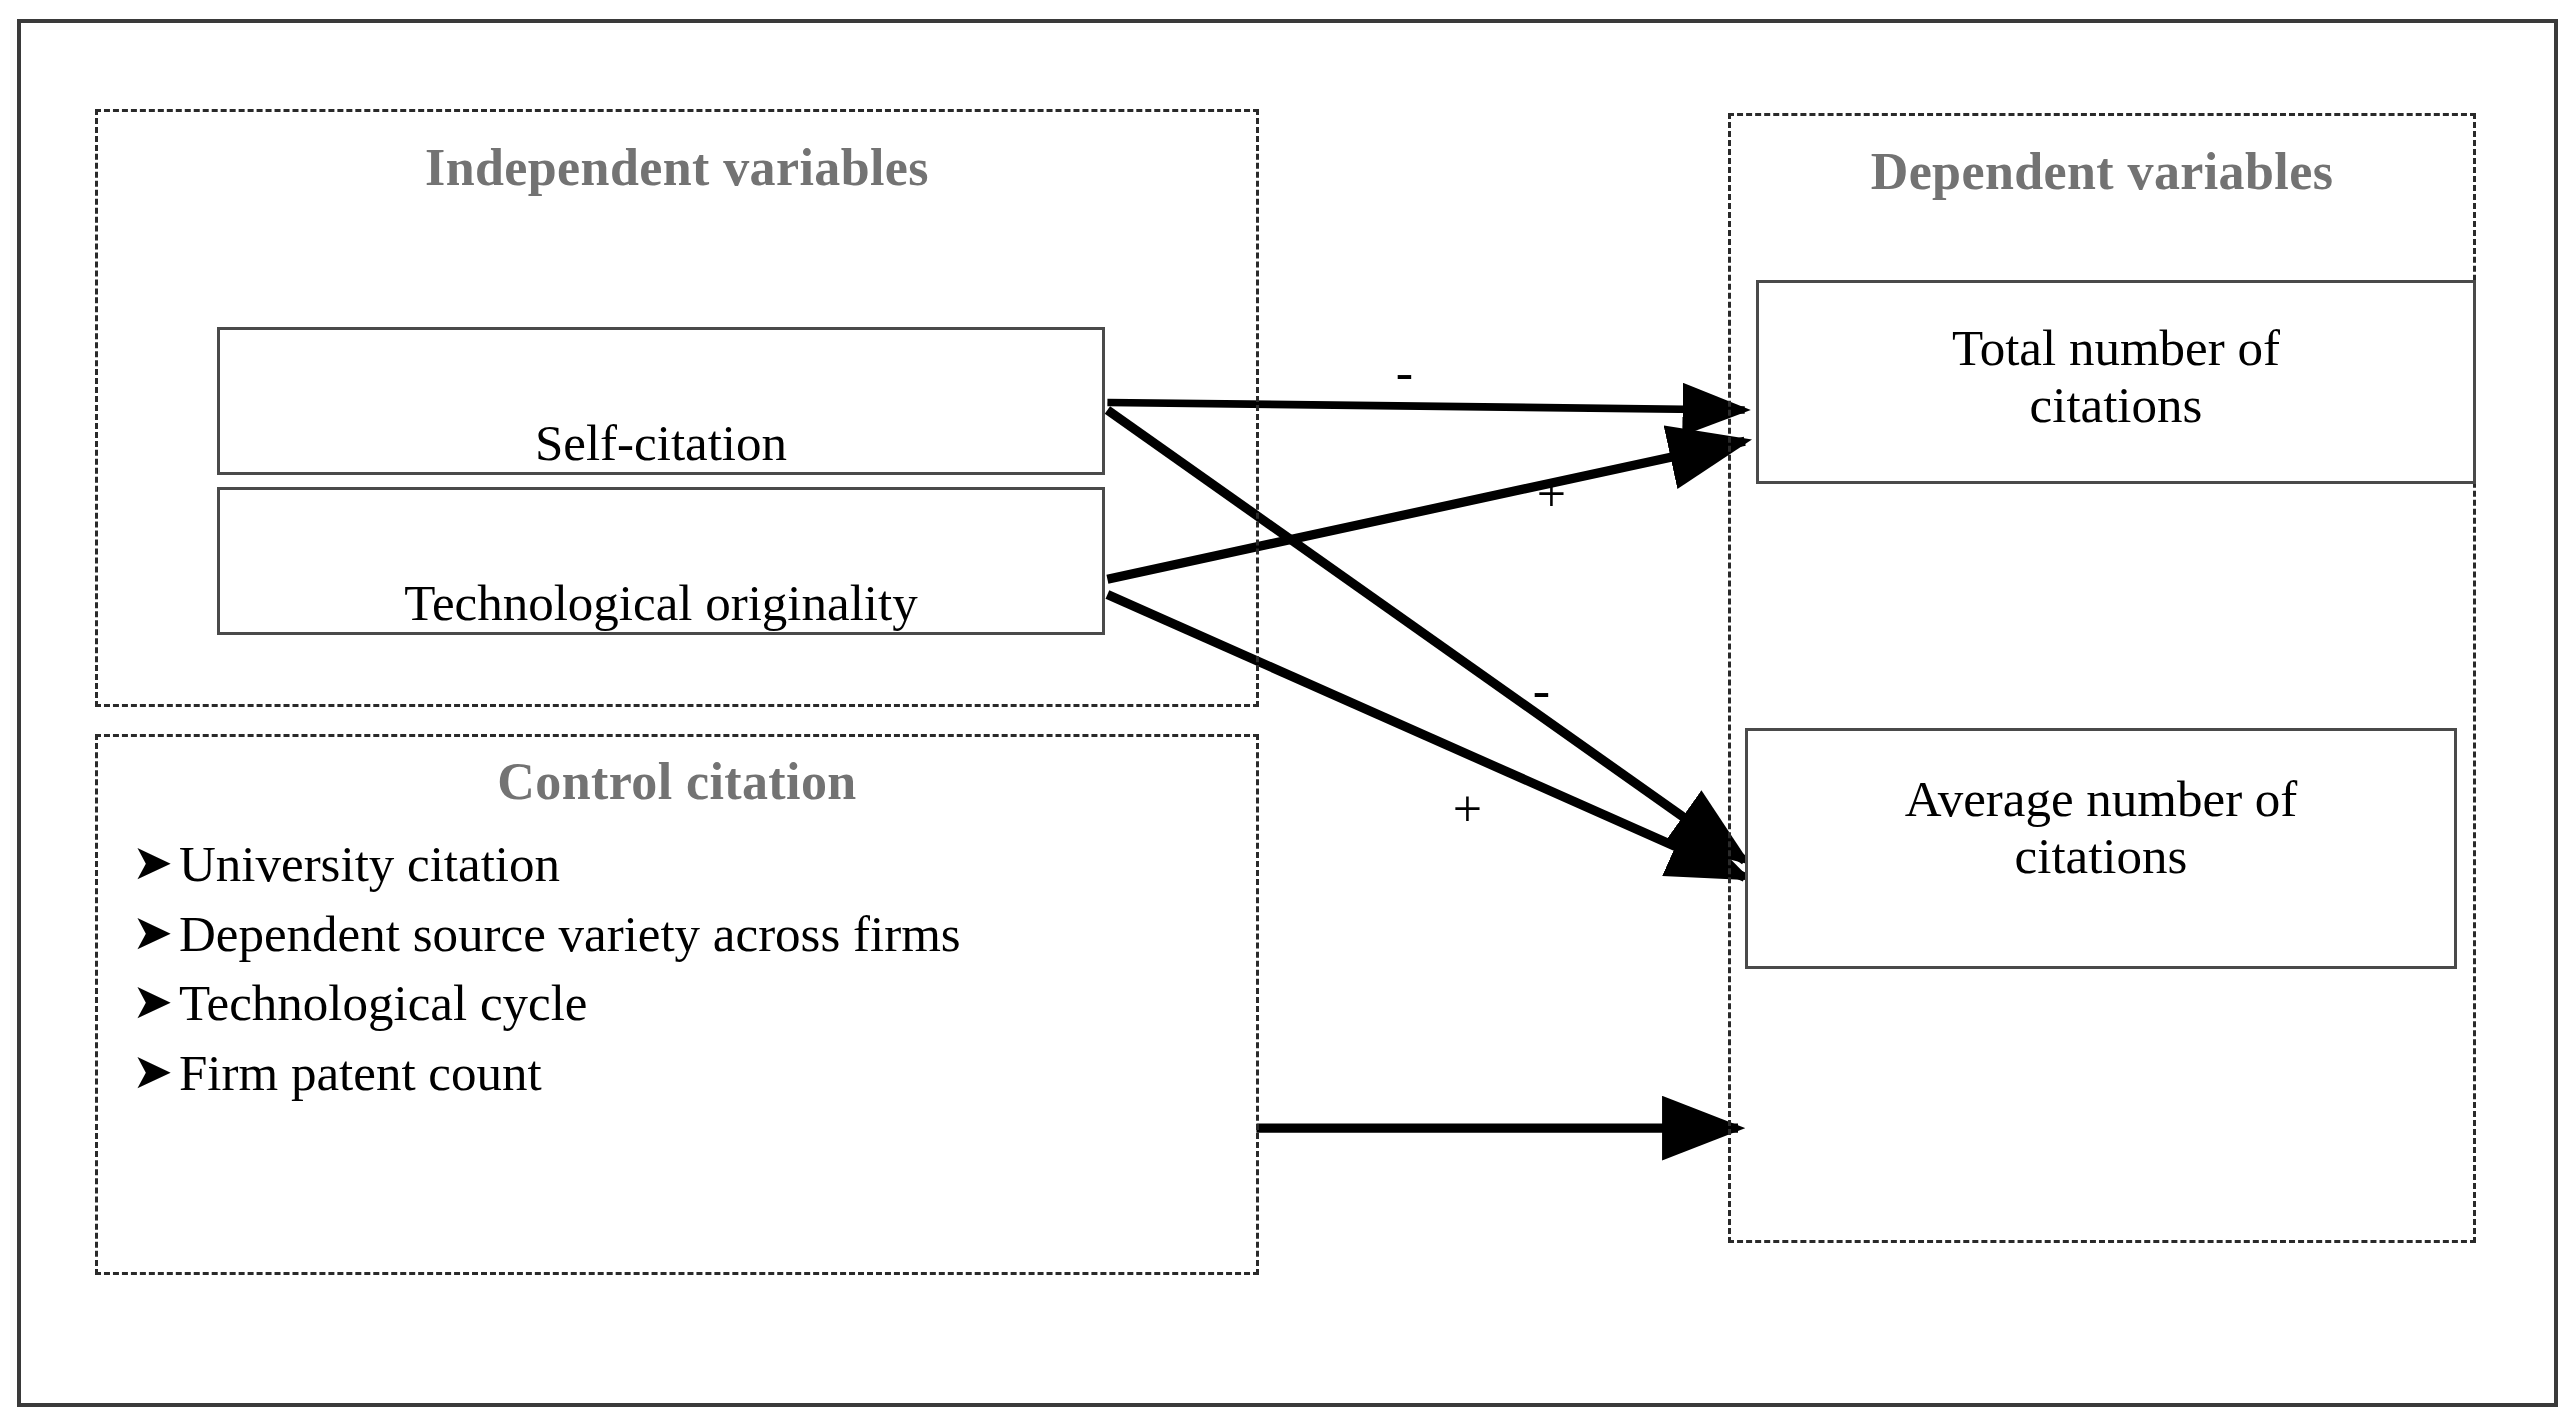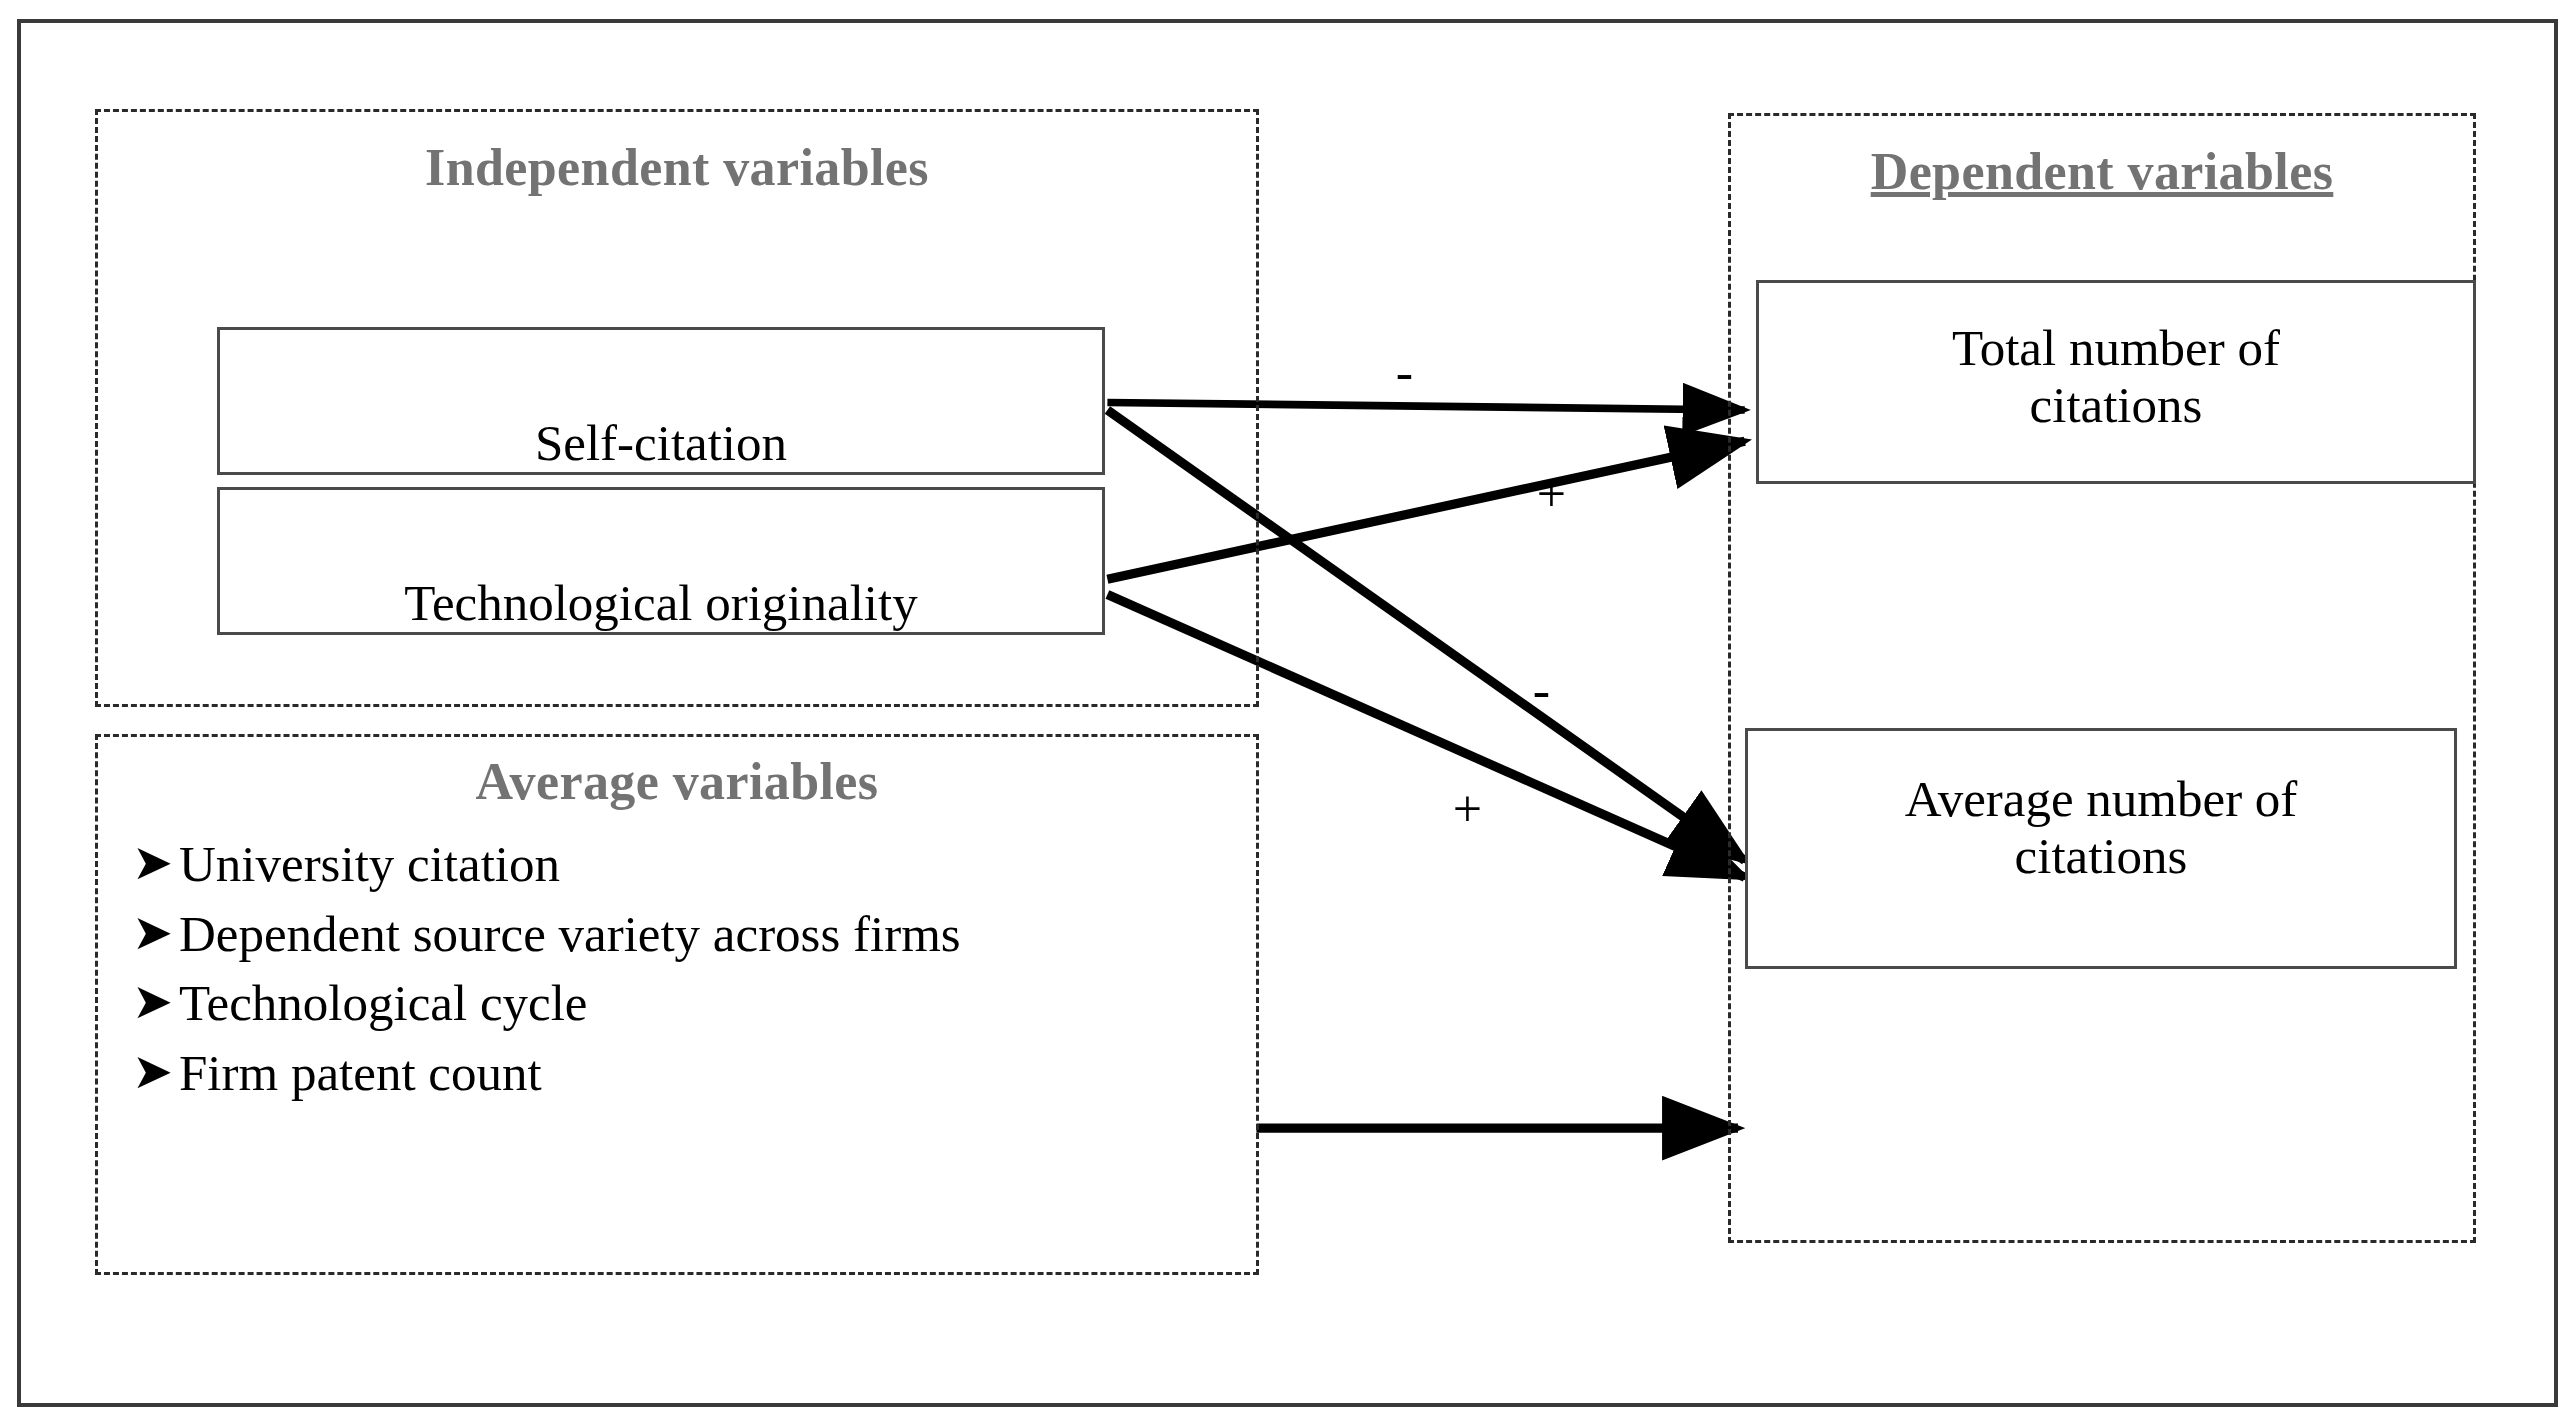--- a/index.html
+++ b/index.html
@@ -48,21 +48,21 @@
     width: 100%;
     text-align: center;
     font-weight: bold;
     font-size: 52px;
     line-height: 1.0;
     color: #737373;
     letter-spacing: 0.4px;
   }
   #title-independent { top: 30px; }
   #title-control     { top: 18.5px; }
-  #title-dependent   { top: 30px; text-decoration: underline; }
+  #title-dependent   { top: 30px; }
 
   .var-box {
     position: absolute;
     box-sizing: border-box;
     border: 3.4px solid #4a4a4a;
     background: #ffffff;
     display: flex;
     align-items: flex-end;
     justify-content: center;
     text-align: center;
@@ -151,21 +151,21 @@
 
   <div class="var-box" id="box-tech-originality">
     <span>Technological originality</span>
   </div>
 
   <div class="var-box" id="box-self-citation">
     <span>Self-citation</span>
   </div>
 
   <div class="dashed-group" id="group-control">
-    <div class="group-title" id="title-control">Average variables</div>
+    <div class="group-title" id="title-control">Control citation</div>
 
     <div class="control-list">
 
       <div class="control-item">
         <span class="arrow-bullet">➤</span>
         <span class="control-text">University citation</span>
       </div>
 
       <div class="control-item">
         <span class="arrow-bullet">➤</span>

